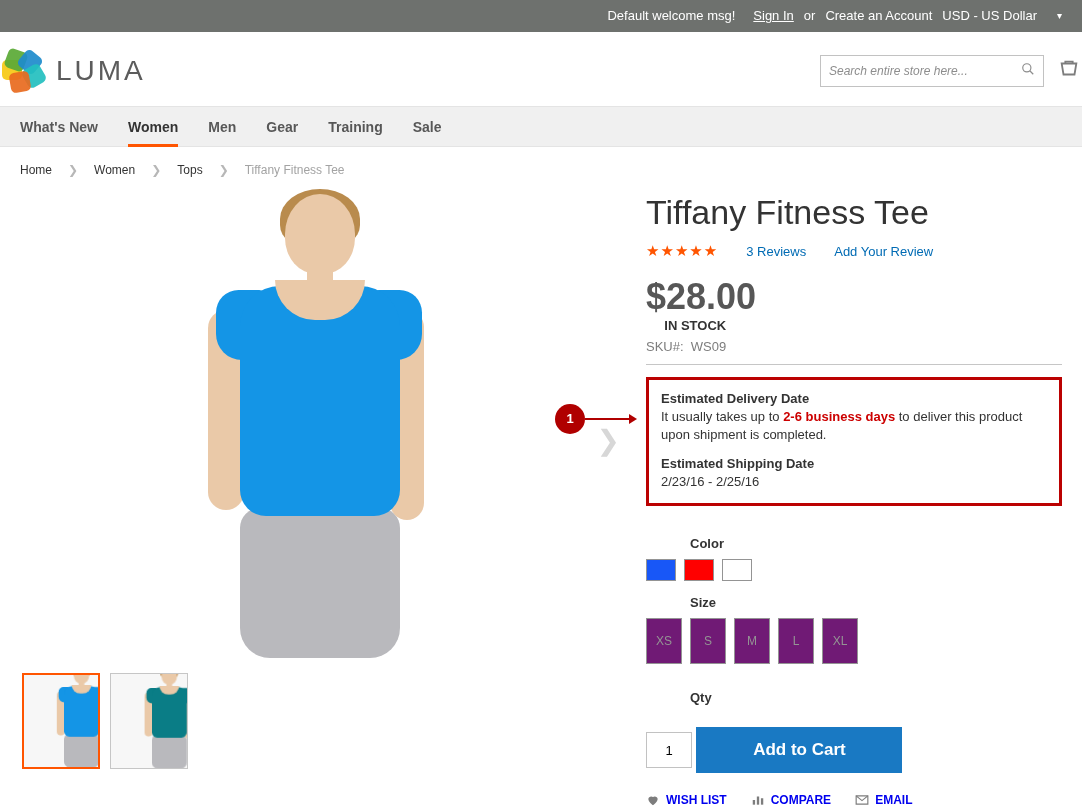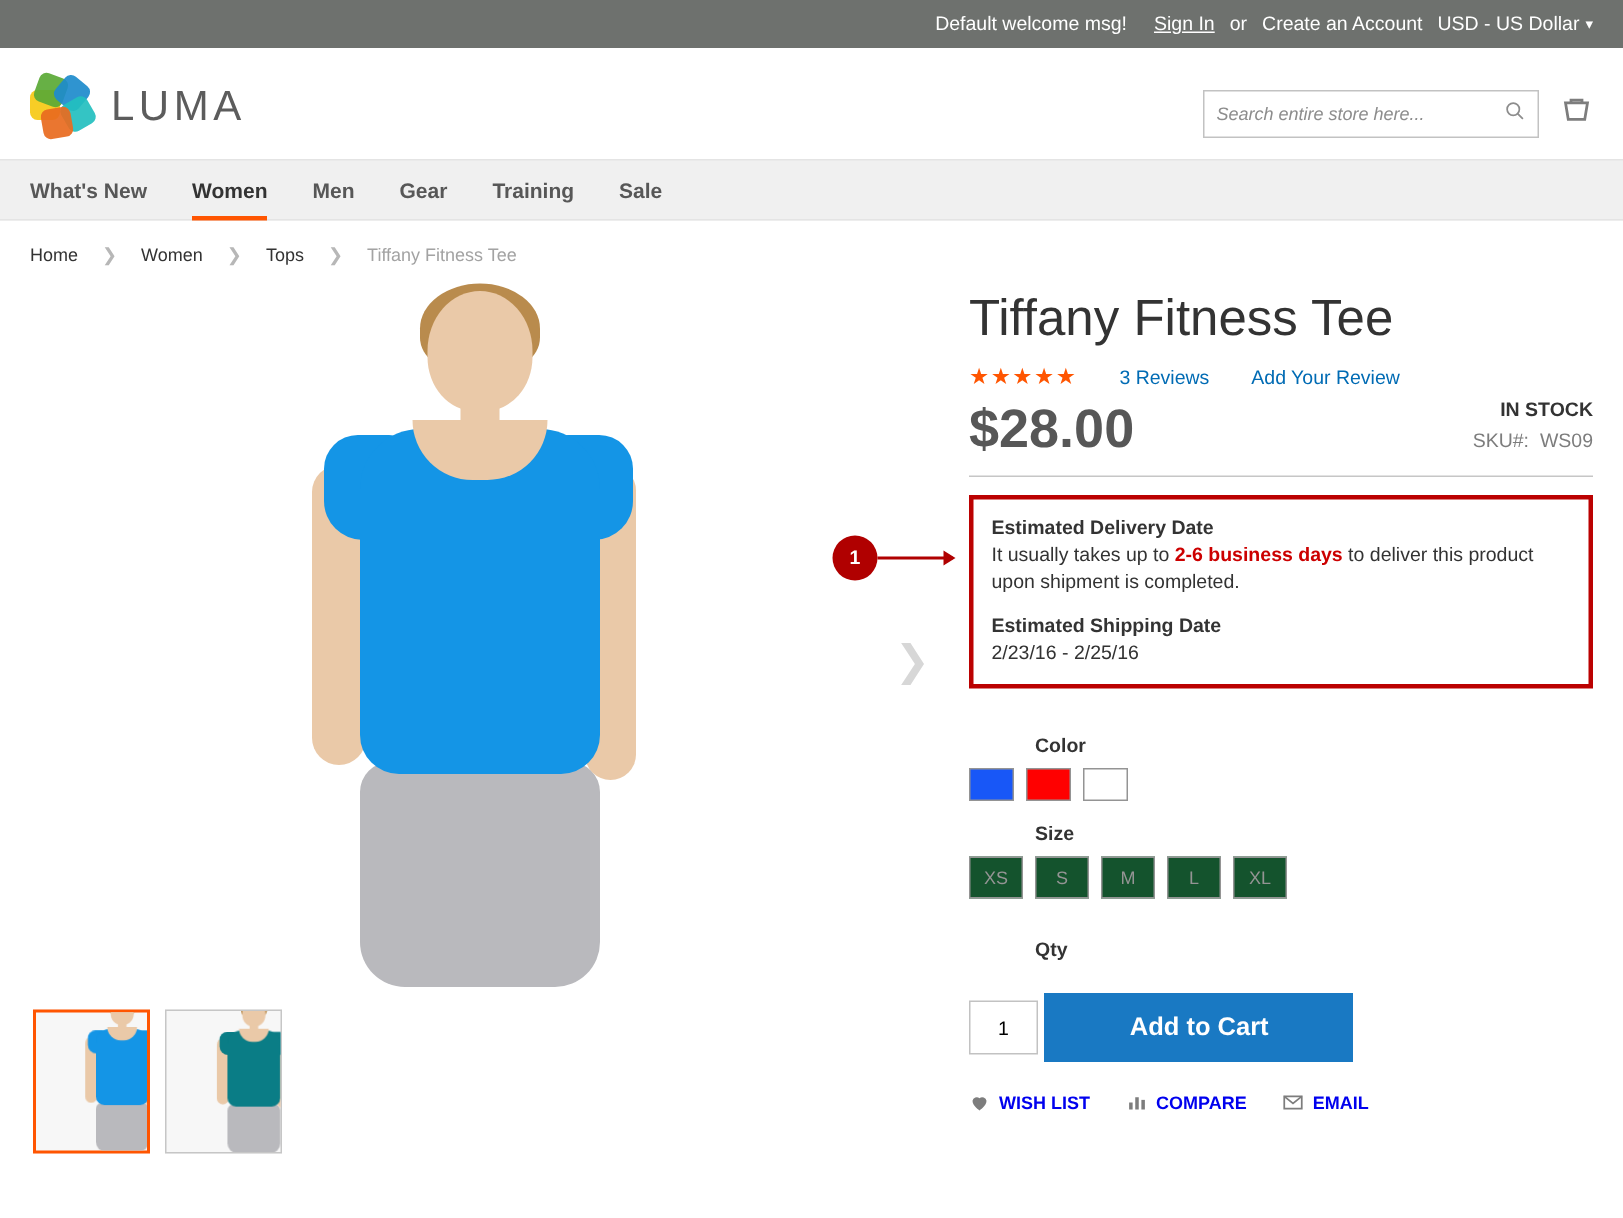--- a/index.html
+++ b/index.html
@@ -5,25 +5,25 @@
   * { box-sizing: border-box; margin: 0; padding: 0; }
   body { font-family: "Helvetica Neue", Helvetica, Arial, sans-serif; background: #fff; color: #333; width: 1082px; }
   a { text-decoration: none; }
 
   
   .panel { background: #6e716e; color: #fff; font-size: 13px; padding: 8px 20px 9px; display: flex; justify-content: flex-end; align-items: center; gap: 10px; }
   .panel .welcome { margin-right: 8px; margin-left: 37px; }
   .panel .signin { text-decoration: underline; color: #fff; }
   .panel .or { }
   .panel .create { color: #fff; }
-  .panel .currency { display: inline-flex; align-items: center; gap: 4px; }
+  .panel .currency { display: inline-flex; align-items: center; gap: 20px; }
   .panel .chev { font-size: 10px; }
 
   
-  .header { display: flex; align-items: flex-end; justify-content: space-between; padding: 18px 20px 14px; }
+  .header { display: flex; align-items: center; justify-content: space-between; padding: 18px 2px 14px; }
   .logo-wrap { display: flex; align-items: center; gap: 12px; }
   .logo-mark { width: 42px; height: 42px; position: relative; }
   .petal { position: absolute; width: 20px; height: 20px; border-radius: 5px; opacity: .92; }
   .p1 { background:#f6c913; left:0; top:10px; transform:rotate(0deg);}
   .p2 { background:#5aa935; left:4px; top:0; transform:rotate(20deg);}
   .p3 { background:#1d8bcc; left:18px; top:2px; transform:rotate(40deg);}
   .p4 { background:#23bfbf; left:22px; top:16px; transform:rotate(60deg);}
   .p5 { background:#e86a1e; left:8px; top:22px; transform:rotate(80deg);}
   .logo-text { font-size: 28px; letter-spacing: 3px; color: #5c5c5c; font-weight: 400;}
   .search-cart { display: flex; align-items: center; gap: 14px; }
@@ -70,21 +70,21 @@
   
   .mini { transform: scale(.22); transform-origin: center bottom;}
   .mini2 .torso,.mini2 .sleeveL,.mini2 .sleeveR{ background:#0a7d86;}
 
   
   .info { flex:1; }
   .title { font-size:34px; font-weight:300; color:#333; margin-top:4px;}
   .rating-row { display:flex; align-items:center; gap:28px; margin-top:10px; font-size:13px;}
   .stars { color:#ff5501; font-size:15px; letter-spacing:1px;}
   .link { color:#006bb4;}
-  .price-row { display:flex; justify-content:space-between; align-items:flex-start; margin-top:5px;}
+  .price-row { display:flex; justify-content:space-between; align-items:flex-start; margin-top:16px;flex-direction:column;}
   .price { font-size:36px; font-weight:700; color:#575757;}
   .stock-col { text-align:right; font-size:13px;}
   .stock { font-weight:700; color:#333;}
   .sku { color:#7d7d7d; margin-top:6px;}
   .hr { border-top:1px solid #c6c6c6; margin-top:10px;}
 
   
   .est-box { border:3px solid #bb0101; margin-top:12px; padding:10px 12px 12px; font-size:13px; line-height:1.4; position:relative;}
   .est-title { font-weight:700; color:#333;}
   .est-highlight { color:#cc0000; font-weight:700;}
@@ -92,21 +92,21 @@
   .anno { position:absolute; left:-94px; top:24px; display:flex; align-items:center;}
   .anno-circle { width:30px; height:30px; background:#b00000; color:#fff; border-radius:50%; display:flex; align-items:center; justify-content:center; font-weight:700;}
   .anno-arrow { width:50px; height:2px; background:#b00000; position:relative;}
   .anno-arrow::after{content:""; position:absolute; right:-2px; top:-4px; border-left:8px solid #b00000; border-top:5px solid transparent; border-bottom:5px solid transparent;}
 
   
   .section-label { font-weight:700; font-size:13px; margin-top:30px;margin-left:44px;}
   .swatch-row { display:flex; gap:8px; margin-top:8px;}
   .swatch { width:30px; height:22px; border:1px solid #949494;}
   .sw-blue{background:#1857f7;} .sw-red{background:#ff0000;} .sw-white{background:#fff;}
-  .size-swatch{ width:36px; height:28px; border:1px solid #949494; background:#14532d; color:#949494; font-size:12px; display:flex; align-items:center; justify-content:center;}
+  .size-swatch{ width:36px; height:46px; border:1px solid #949494; background:#701a75; color:#949494; font-size:12px; display:flex; align-items:center; justify-content:center;}
 
   .qty-input{ width:46px; height:36px; border:1px solid #c2c2c2; text-align:center; font-size:13px; margin-top:8px;}
   .addcart { margin-top:22px; background:#1979c3; color:#fff; font-weight:600; font-size:17px; width:206px; height:46px; border:none;}
   .actions-row{ display:flex; gap:24px; margin-top:20px; font-size:12px; color:#7d7d7d; font-weight:600;}
   .actions-row .act{display:flex; align-items:center; gap:6px;}
   .actions-row svg{width:14px;height:14px;}
 </style>
 </head>
 <body>
 

